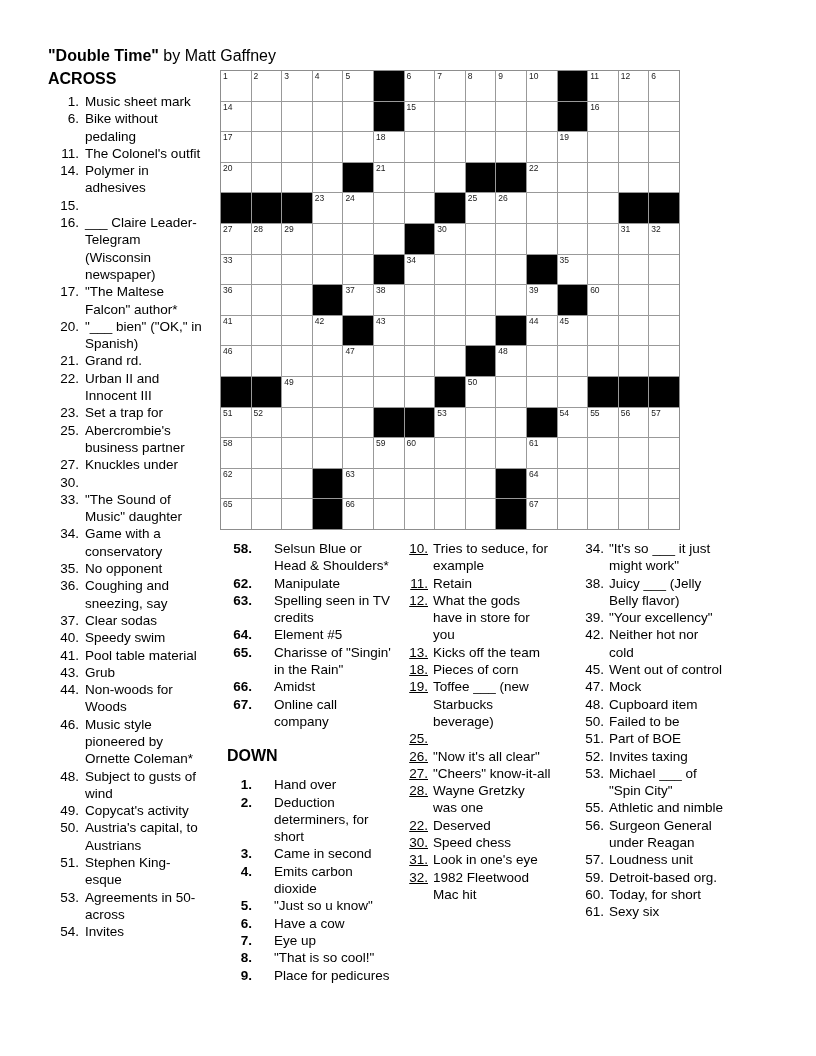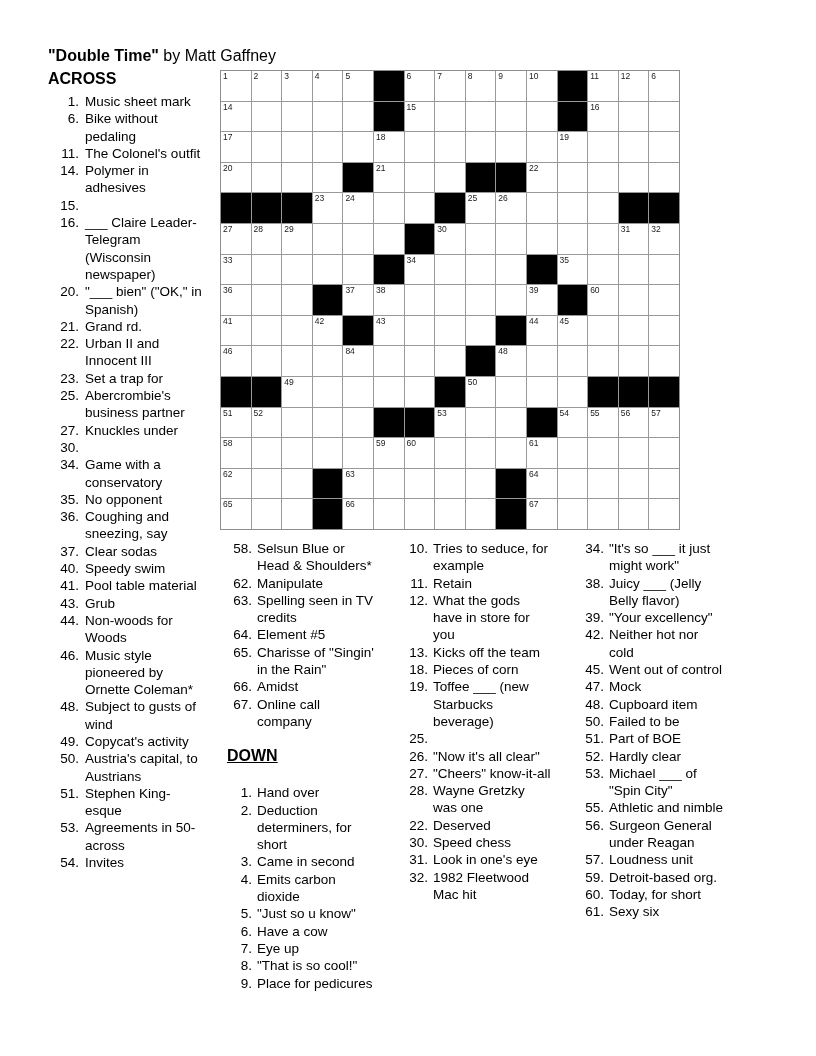--- a/index.html
+++ b/index.html
@@ -10,25 +10,25 @@
   .sec-header{font-weight:bold;font-size:16px;line-height:17px;}
   #across-header{position:absolute;left:48px;top:70px;}
   .clue-col{position:absolute;}
   #col1{left:48px;top:93px;}
   #col2{left:225px;top:540px;}
   #col3{left:400px;top:540px;}
   #col4{left:576px;top:540px;}
   .clue{display:flex;align-items:flex-start;font-size:13.5px;line-height:17.3px;}
   .clue .num{flex:none;text-align:right;}
   #col1 .clue .num{width:31px;margin-right:6px;}
-  #col2 .clue .num{width:27px;margin-right:5px;}
-  #col3 .clue .num{width:28px;margin-right:5px;}
+  #col2 .clue .num{width:27px;margin-right:22px;font-weight:bold;}
+  #col3 .clue .num{width:28px;margin-right:5px;text-decoration:underline;}
   #col4 .clue .num{width:28px;margin-right:5px;}
   .clue .txt{flex:none;white-space:pre;}
-  #down-header{margin-top:17px;margin-bottom:20px;margin-left:2px;text-decoration:underline;}
+  #down-header{margin-top:17px;margin-bottom:12px;margin-left:2px;}
   .grid{position:absolute;left:220px;top:70px;background:#999;border:1px solid #8d8d8d;
         display:grid;grid-template-columns:repeat(15,29.6px);grid-template-rows:repeat(15,29.6px);gap:1px;}
   .cell{background:#fff;position:relative;}
   .cell.black{background:#000;}
   .cnum{position:absolute;top:0;left:2px;font-size:8.5px;line-height:11px;color:#1a1a1a;}
 </style>
 </head>
 <body>
 
 <div class="page">
@@ -62,20 +62,25 @@
         <span class="num">15.</span>
       </div>
       <div class="clue">
         <span class="num">16.</span>
         <span class="txt">___ Claire Leader-
 Telegram
 (Wisconsin
 newspaper)</span>
       </div>
       <div class="clue">
+        <span class="num">17.</span>
+        <span class="txt">"The Maltese
+Falcon" author*</span>
+      </div>
+      <div class="clue">
         <span class="num">20.</span>
         <span class="txt">"___ bien" ("OK," in
 Spanish)</span>
       </div>
       <div class="clue">
         <span class="num">21.</span>
         <span class="txt">Grand rd.</span>
       </div>
       <div class="clue">
         <span class="num">22.</span>
@@ -90,20 +95,25 @@
         <span class="num">25.</span>
         <span class="txt">Abercrombie's
 business partner</span>
       </div>
       <div class="clue">
         <span class="num">27.</span>
         <span class="txt">Knuckles under</span>
       </div>
       <div class="clue">
         <span class="num">30.</span>
+      </div>
+      <div class="clue">
+        <span class="num">33.</span>
+        <span class="txt">"The Sound of
+Music" daughter</span>
       </div>
       <div class="clue">
         <span class="num">34.</span>
         <span class="txt">Game with a
 conservatory</span>
       </div>
       <div class="clue">
         <span class="num">35.</span>
         <span class="txt">No opponent</span>
       </div>
@@ -395,21 +405,21 @@
       <div class="cell"></div>
       <div class="cell"></div>
       <div class="cell"></div>
       <div class="cell">
         <span class="cnum">46</span>
       </div>
       <div class="cell"></div>
       <div class="cell"></div>
       <div class="cell"></div>
       <div class="cell">
-        <span class="cnum">84</span>
+        <span class="cnum">47</span>
       </div>
       <div class="cell"></div>
       <div class="cell"></div>
       <div class="cell"></div>
       <div class="cell black"></div>
       <div class="cell">
         <span class="cnum">48</span>
       </div>
       <div class="cell"></div>
       <div class="cell"></div>
@@ -710,21 +720,21 @@
       <div class="clue">
         <span class="num">50.</span>
         <span class="txt">Failed to be</span>
       </div>
       <div class="clue">
         <span class="num">51.</span>
         <span class="txt">Part of BOE</span>
       </div>
       <div class="clue">
         <span class="num">52.</span>
-        <span class="txt">Hardly clear</span>
+        <span class="txt">Invites taxing</span>
       </div>
       <div class="clue">
         <span class="num">53.</span>
         <span class="txt">Michael ___ of
 "Spin City"</span>
       </div>
       <div class="clue">
         <span class="num">55.</span>
         <span class="txt">Athletic and nimble</span>
       </div>

